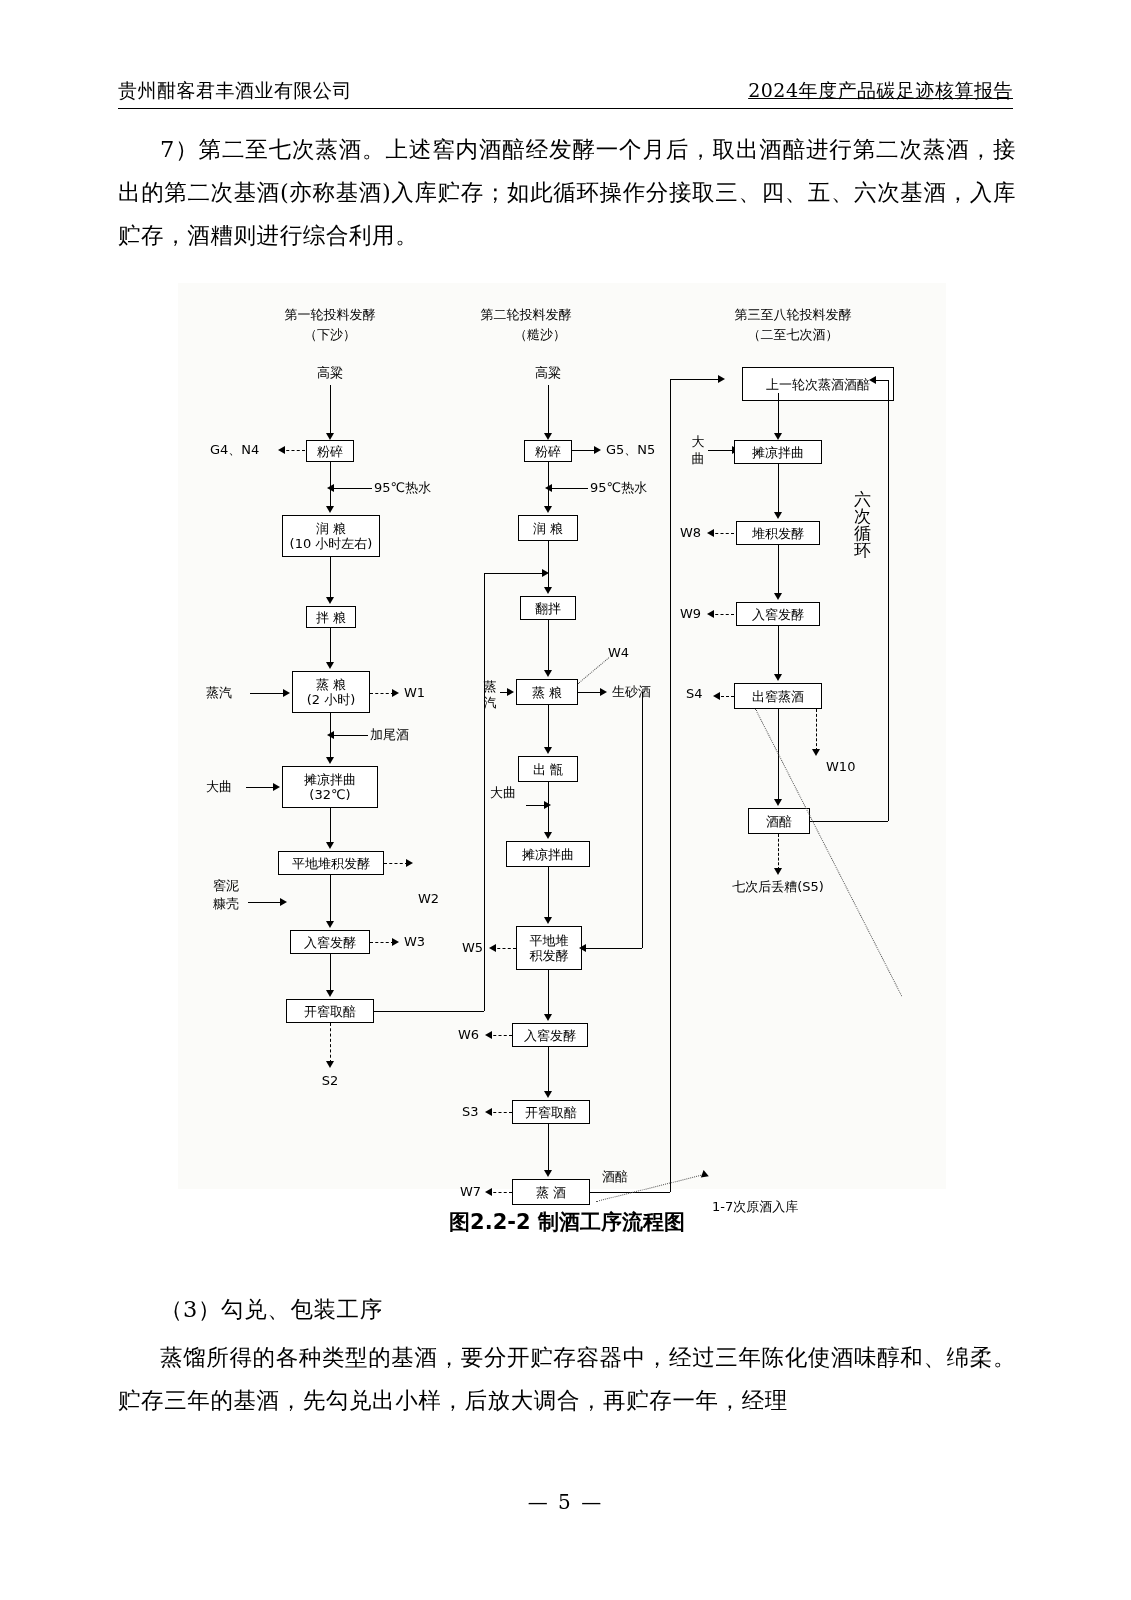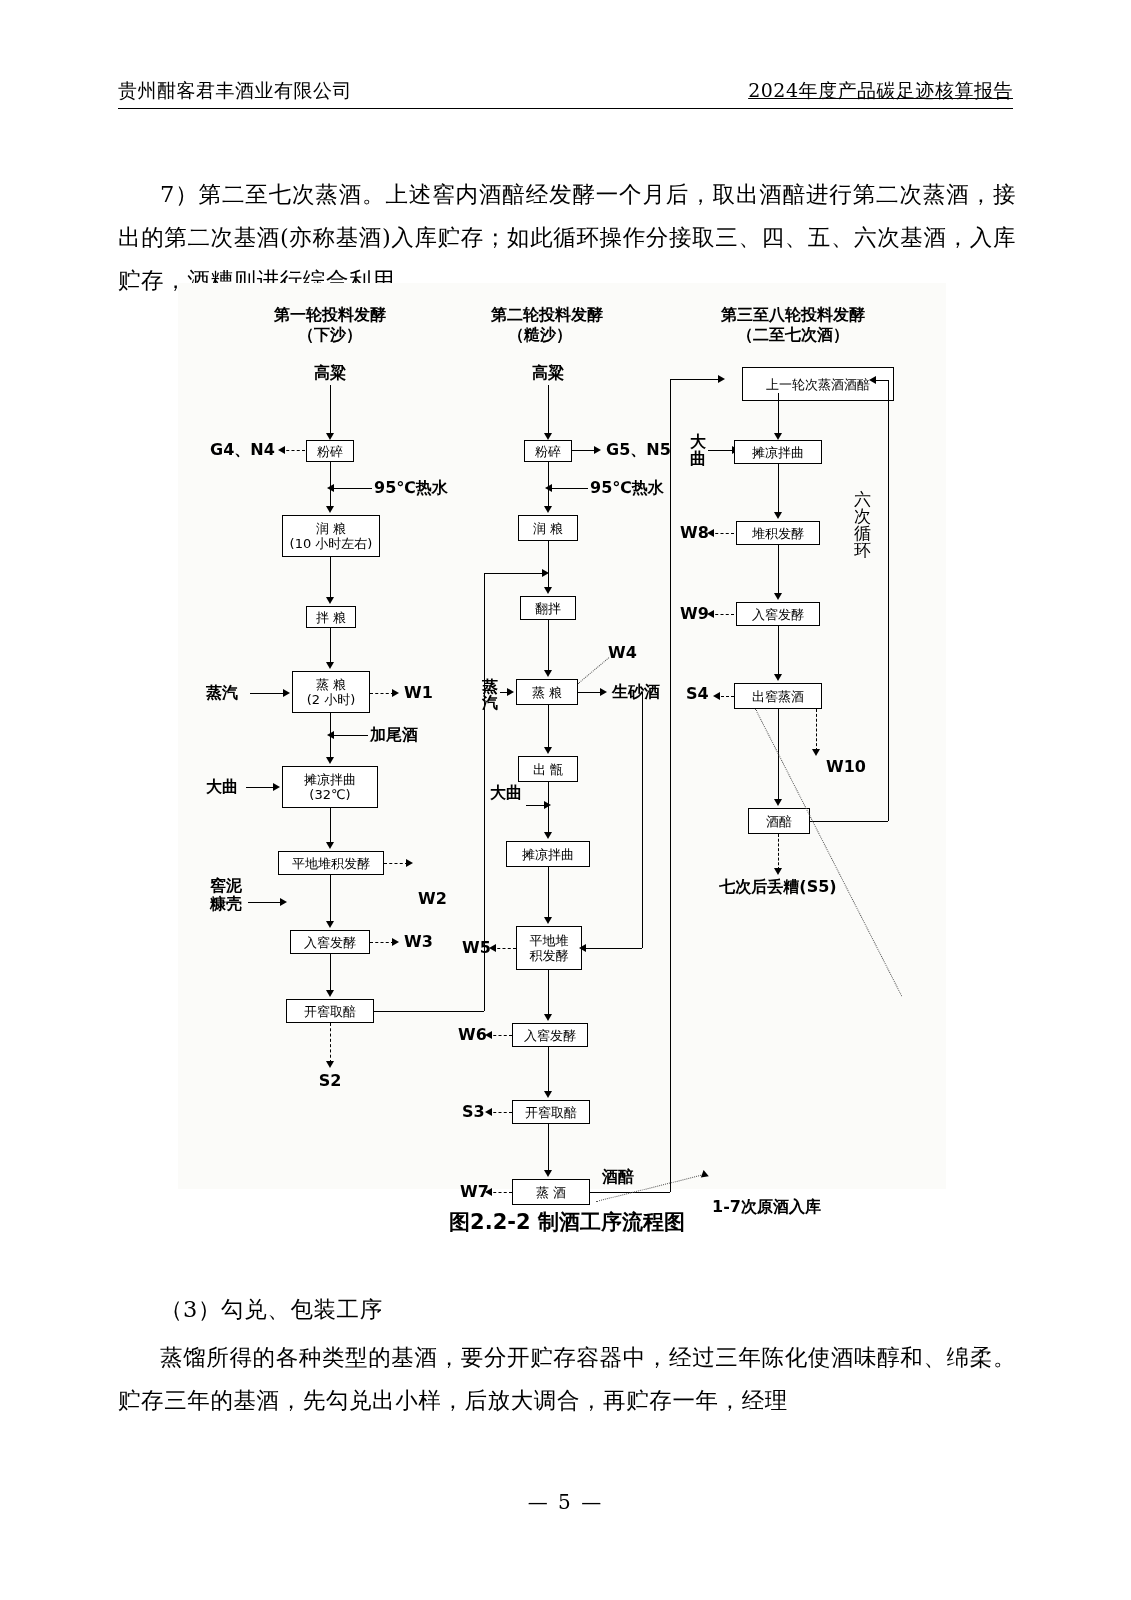--- a/index.html
+++ b/index.html
@@ -28,45 +28,44 @@
   }
   
   .para{
     position:absolute;
     font-size:22.5px;
     line-height:43px;
     letter-spacing:.6px;
     text-align:justify;
     font-family:"DejaVu Serif",serif;
   }
-  #para1{top:128px;left:118px;width:898px;text-indent:42px;margin-top:45px;}
+  #para1{top:128px;left:118px;width:898px;text-indent:42px;}
   #para2{top:1288px;left:118px;width:898px;text-indent:42px;}
   #para3{top:1336px;left:118px;width:898px;text-indent:42px;}
   .figcaption{
     position:absolute;top:1208px;left:118px;width:898px;text-align:center;
     font-size:21px;font-weight:bold;font-family:"DejaVu Sans",sans-serif;
   }
   .pagenum{
     position:absolute;top:1490px;left:0;width:1131px;text-align:center;
     font-size:20px;font-family:"DejaVu Serif",serif;letter-spacing:2px;
   }
   
   .figure{
     position:absolute;top:283px;left:178px;width:768px;height:906px;
     background:#fbfbf9;
   }
   .fig-inner{position:absolute;inset:0;}
   .lbl{
     position:absolute;
     font-family:"DejaVu Sans",sans-serif;
-    font-size:16px;
+    font-size:13px;
     color:#000;
     white-space:nowrap;
     line-height:16px;
-    font-weight:bold;
   }
   .lbl.c{text-align:center;}
   .box{
     position:absolute;
     border:1px solid #000;
     background:#fff;
     font-family:"DejaVu Sans",sans-serif;
     font-size:13px;
     line-height:15px;
     display:flex;align-items:center;justify-content:center;
@@ -98,21 +97,21 @@
   </div>
   <div class="header-rule"></div>
 
   <div class="para" id="para1">7）第二至七次蒸酒。上述窖内酒醅经发酵一个月后，取出酒醅进行第二次蒸酒，接出的第二次基酒(亦称基酒)入库贮存；如此循环操作分接取三、四、五、六次基酒，入库贮存，酒糟则进行综合利用。</div>
 
   <div class="figure">
     <div class="fig-inner">
 
       <div class="lbl c" style="left:42px;top:24px;width:220px;">第一轮投料发酵</div>
       <div class="lbl c" style="left:42px;top:44px;width:220px;">（下沙）</div>
-      <div class="lbl c" style="left:269px;top:24px;width:200px;">第二轮投料发酵</div>
+      <div class="lbl c" style="left:248px;top:24px;width:200px;">第二轮投料发酵</div>
       <div class="lbl c" style="left:262px;top:44px;width:200px;">（糙沙）</div>
       <div class="lbl c" style="left:490px;top:24px;width:250px;">第三至八轮投料发酵</div>
       <div class="lbl c" style="left:490px;top:44px;width:250px;">（二至七次酒）</div>
 
       <div class="lbl c" style="left:112px;top:82px;width:80px;">高粱</div>
 
       <div class="vline" style="left:152px;top:102px;height:50px;"></div>
       <div class="arr-d" style="left:148px;top:150px;"></div>
 
       <div class="lbl" style="left:32px;top:159px;">G4、N4</div>

